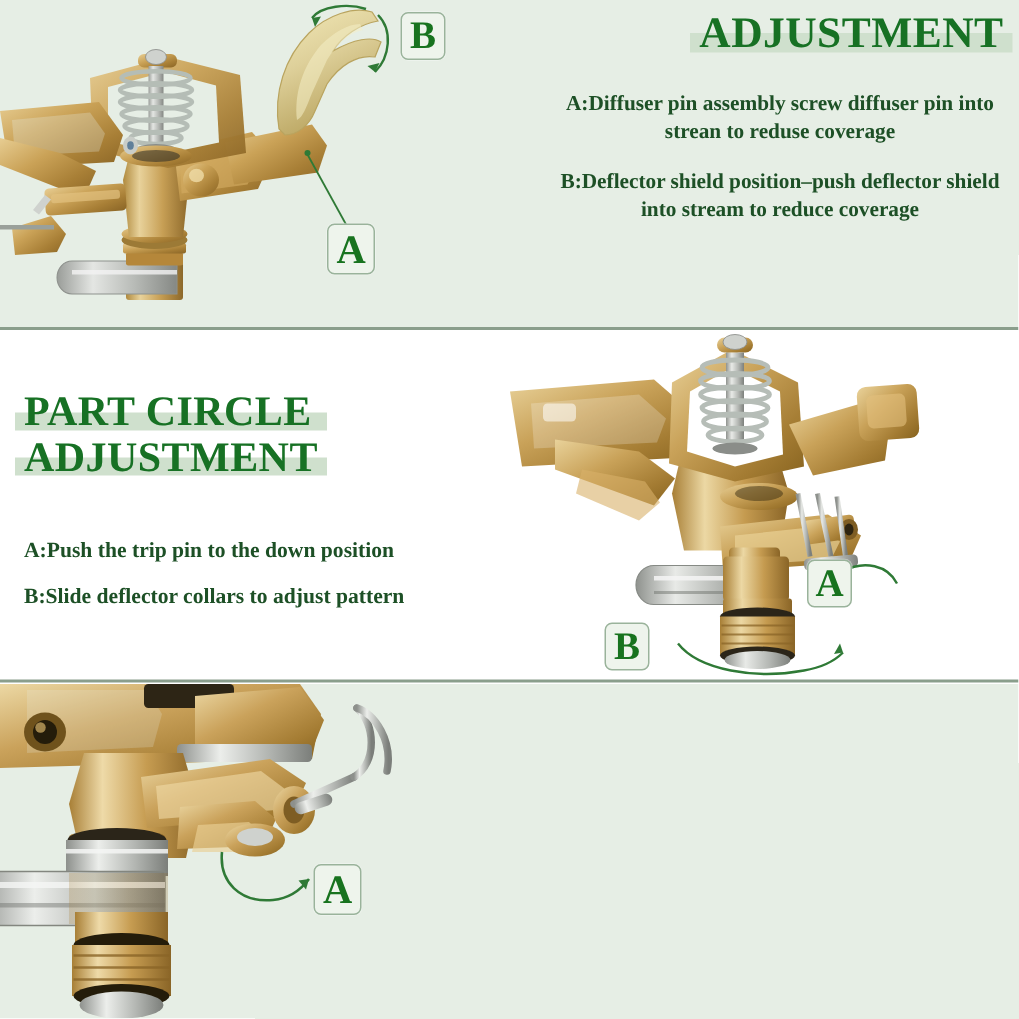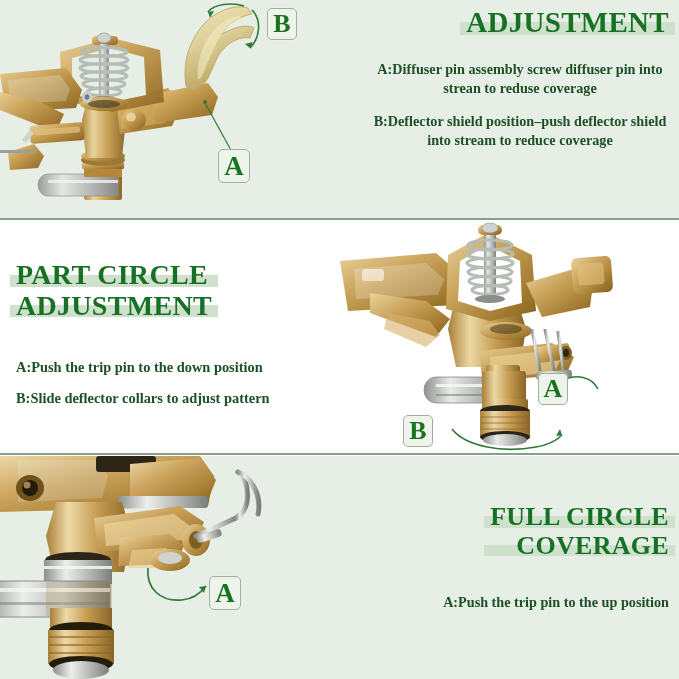--- a/index.html
+++ b/index.html
@@ -446,22 +446,15 @@
 
         <g fill="none" stroke="#2f7a36" stroke-width="1.7">
           <path d="M148 112 C146 132 160 146 182 144 C192 143 200 138 206 130"></path>
         </g>
         <polygon points="206,130 199,131 204,137" fill="#2f7a36"></polygon>
       </svg>
 
       <div class="badge" style="left:209px; top:120px; width:32px; height:34px; font-size:27px;">A</div>
     </div>
 
-    <div class="textcol right">
-      <div class="title t-p3" style="margin-top:42px;">
-        <span class="tline"><span>FULL CIRCLE</span></span>
-        <span class="tline" style="margin-top:2px;"><span>COVERAGE</span></span>
-      </div>
-      <p class="body-para p3-body" style="margin-top:34px;">A:Push the trip pin to the up position</p>
-    </div>
   </section>
 
 </div>
 
 </body></html>

